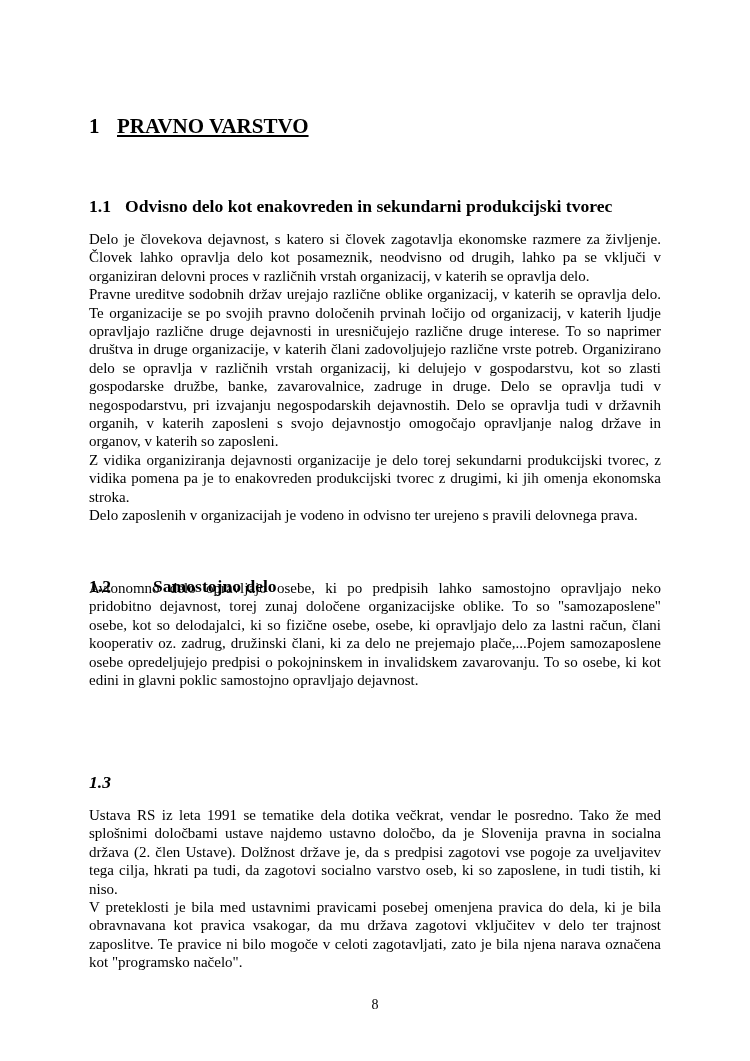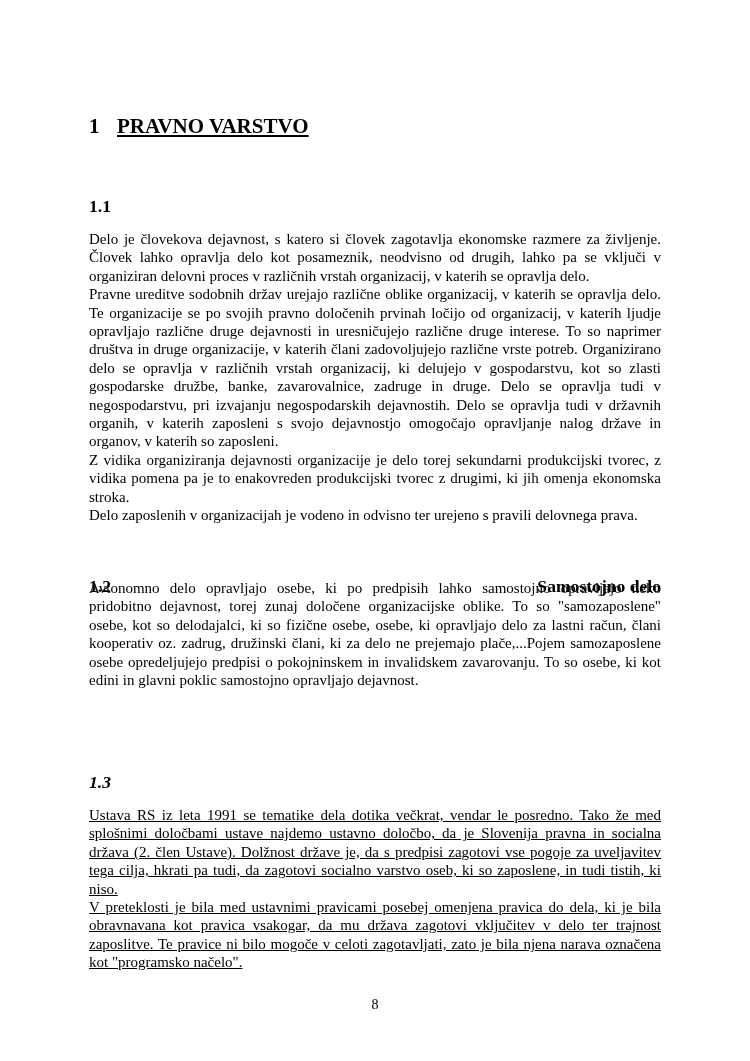--- a/index.html
+++ b/index.html
@@ -51,21 +51,20 @@
     }
     .h2 {
       position: absolute;
       left: 0;
       width: 572px;
       font-weight: bold;
       font-size: 17.6px;
       line-height: 20px;
       display: flex;
       white-space: nowrap;
-      justify-content: space-between;
     }
     .h2 .num {
       width: 36px;
       flex: 0 0 36px;
     }
     .para-block {
       position: absolute;
       left: 0;
       width: 572px;
       font-size: 15px;
@@ -92,39 +91,40 @@
 
   <div class="h1">
     <span class="num">1</span>
     <span class="title">
       <span class="line2">PRAVNO VARSTVO</span>
     </span>
   </div>
 
   <div class="h2" style="top:196px;">
     <span class="num">1.1</span>
+    <span class="title">Odvisno delo kot enakovreden in sekundarni produkcijski tvorec</span>
   </div>
   <div class="para-block" style="top:230px;">
     <p>Delo je človekova dejavnost, s katero si človek zagotavlja ekonomske razmere za življenje. Človek lahko opravlja delo kot posameznik, neodvisno od drugih, lahko pa se vključi v organiziran delovni proces v različnih vrstah organizacij, v katerih se opravlja delo.</p>
     <p>Pravne ureditve sodobnih držav urejajo različne oblike organizacij, v katerih se opravlja delo. Te organizacije se po svojih pravno določenih prvinah ločijo od organizacij, v katerih ljudje opravljajo različne druge dejavnosti in uresničujejo različne druge interese. To so naprimer društva in druge organizacije, v katerih člani zadovoljujejo različne vrste potreb. Organizirano delo se opravlja v različnih vrstah organizacij, ki delujejo v gospodarstvu, kot so zlasti gospodarske družbe, banke, zavarovalnice, zadruge in druge. Delo se opravlja tudi v negospodarstvu, pri izvajanju negospodarskih dejavnostih. Delo se opravlja tudi v državnih organih,  v katerih zaposleni s svojo dejavnostjo omogočajo opravljanje nalog države in organov, v katerih so zaposleni.</p>
     <p>Z vidika organiziranja dejavnosti organizacije je delo torej sekundarni produkcijski tvorec, z vidika pomena pa je to  enakovreden produkcijski tvorec z drugimi, ki jih omenja ekonomska stroka.</p>
     <p>Delo zaposlenih v organizacijah je vodeno in odvisno ter urejeno s pravili delovnega prava.</p>
   </div>
 
   <div class="h2" style="top:576px;gap:28px;">
     <span class="num">1.2</span>
     <span class="title">Samostojno delo</span>
   </div>
   <div class="para-block" style="top:579px;">
     <p>Avtonomno delo opravljajo osebe, ki po predpisih lahko samostojno opravljajo neko pridobitno dejavnost, torej zunaj določene organizacijske oblike. To so "samozaposlene" osebe, kot so delodajalci, ki so fizične osebe, osebe, ki opravljajo delo za lastni račun, člani kooperativ oz. zadrug, družinski člani, ki za delo ne prejemajo plače,...Pojem samozaposlene osebe opredeljujejo predpisi o pokojninskem in invalidskem zavarovanju. To so osebe, ki kot edini in glavni poklic samostojno opravljajo dejavnost.</p>
   </div>
 
   <div class="h2" style="top:772px;font-style:italic;">
     <span class="num">1.3</span>
   </div>
-  <div class="para-block" style="top:806px;text-decoration:underline;">
+  <div class="para-block" style="top:806px;">
     <p>Ustava RS iz leta 1991 se tematike dela dotika večkrat, vendar le posredno. Tako že med splošnimi določbami ustave najdemo ustavno določbo, da je Slovenija pravna in socialna država (2. člen Ustave). Dolžnost države je, da s predpisi zagotovi vse pogoje za uveljavitev tega cilja, hkrati pa tudi, da zagotovi socialno varstvo oseb, ki so zaposlene, in tudi tistih, ki niso.</p>
     <p>V preteklosti je bila med ustavnimi pravicami posebej omenjena pravica do dela, ki je bila obravnavana kot pravica vsakogar, da mu država zagotovi vključitev v delo ter trajnost zaposlitve. Te pravice ni bilo mogoče v celoti zagotavljati, zato je bila njena narava označena kot "programsko načelo".</p>
   </div>
 
 </div>
 
 <div class="page-number">8</div>
 
 </body></html>

